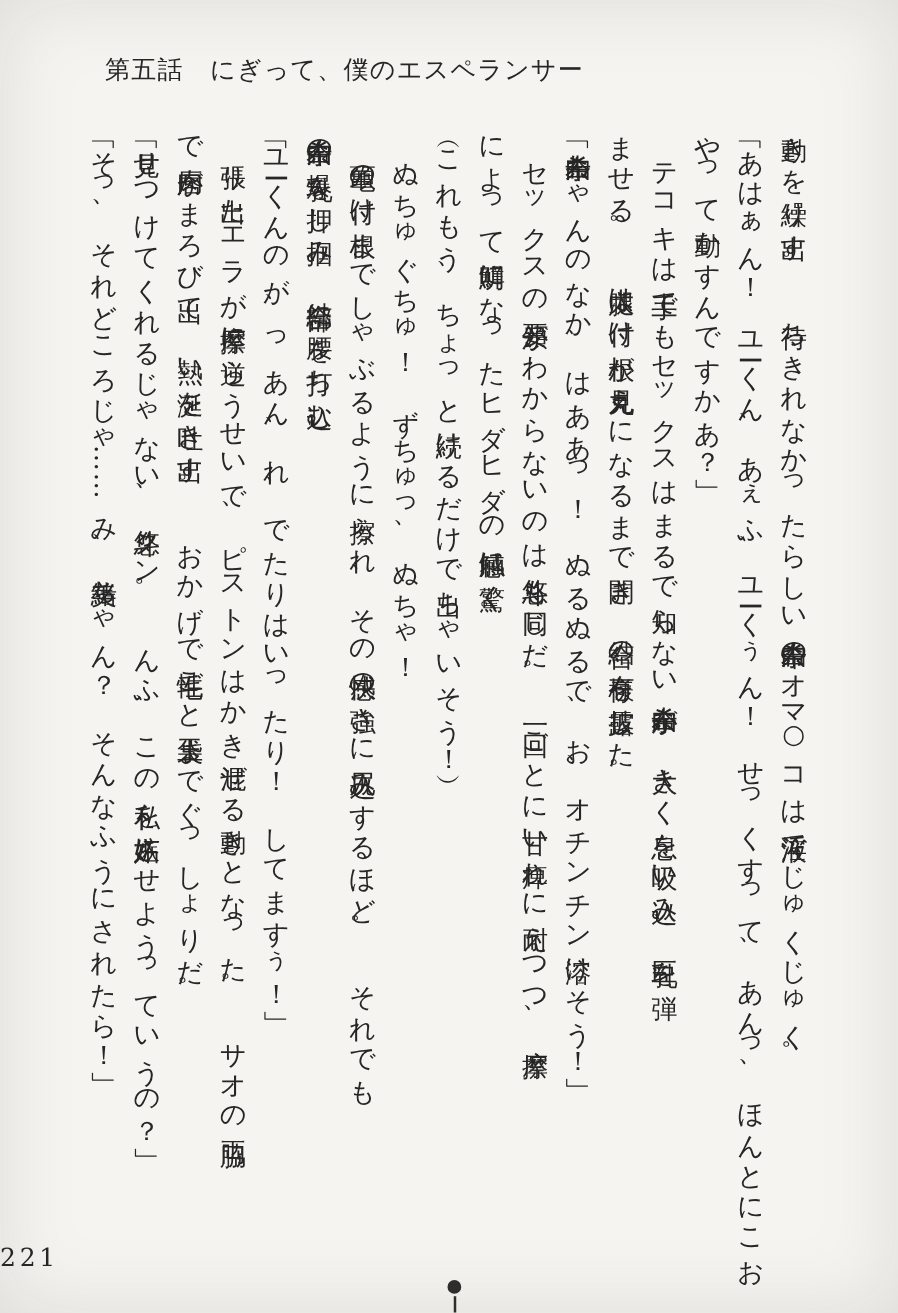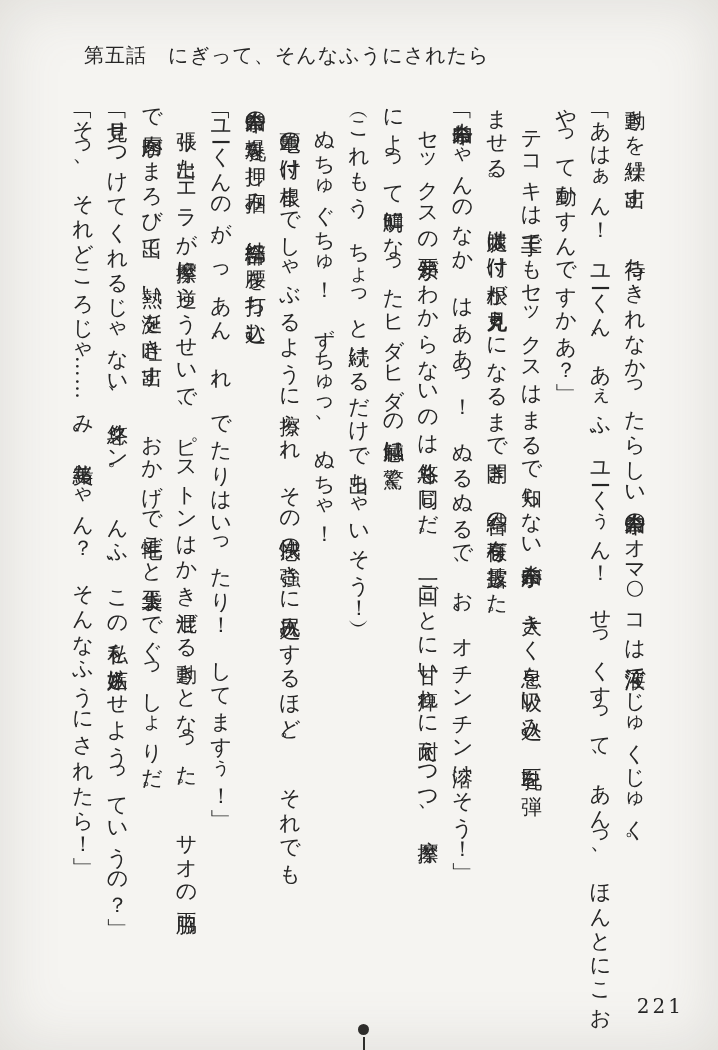--- a/index.html
+++ b/index.html
@@ -45,21 +45,21 @@
     line-height: 34.5px;
     white-space: nowrap;
   }
   .indent-half { text-indent: 11px; }
   .indent-1   { text-indent: 22px; }
   .page-number {
     position: absolute;
     top: 994px;
     left: 0;
     width: 684px;
-    text-align: right;
+    text-align: left;
     font-size: 20px;
     letter-spacing: 3px;
   }
   .binding-mark-dot {
     position: absolute;
     left: 358px;
     top: 1024px;
     width: 11px;
     height: 11px;
     border-radius: 50%;
@@ -72,21 +72,21 @@
     width: 2px;
     height: 13px;
     background: #2e2d2b;
   }
 </style>
 </head>
 <body>
 
 <div class="paper-shade"></div>
 
-<div class="chapter-title">第五話　にぎって、そんなふうにされたら</div>
+<div class="chapter-title">第五話　にぎって、僕のエスペランサー</div>
 
 <div class="text-block">
   <p>動きを繰り出す。　待ちきれなかったらしい由希奈のオマ○コは淫液でじゅくじゅく。</p>
   <p class="indent-half">「あはぁん！　ユーくん、あぇふ、ユーくぅん！　せっくすって、あんっ、ほんとにこお</p>
   <p>やって動かすんですかあ？」</p>
   <p class="indent-1">テコキは上手でもセックスはまるで知らない由希奈が、大きく息を吸い込み、巨乳を弾</p>
   <p>ませる。　太腿は付け根が丸見えになるまで開き、結合の有様を披露した。</p>
   <p class="indent-half">「由希奈ちゃんのなか、はああっ！　ぬるぬるで、お、オチンチン溶けそう！」</p>
   <p class="indent-1">セックスの要領がわからないのは悠斗も同じだ。　一回ごとに甘い痺れに耐えつつ、摩擦</p>
   <p>によって鮮明になったヒダヒダの感触に驚く。</p>

